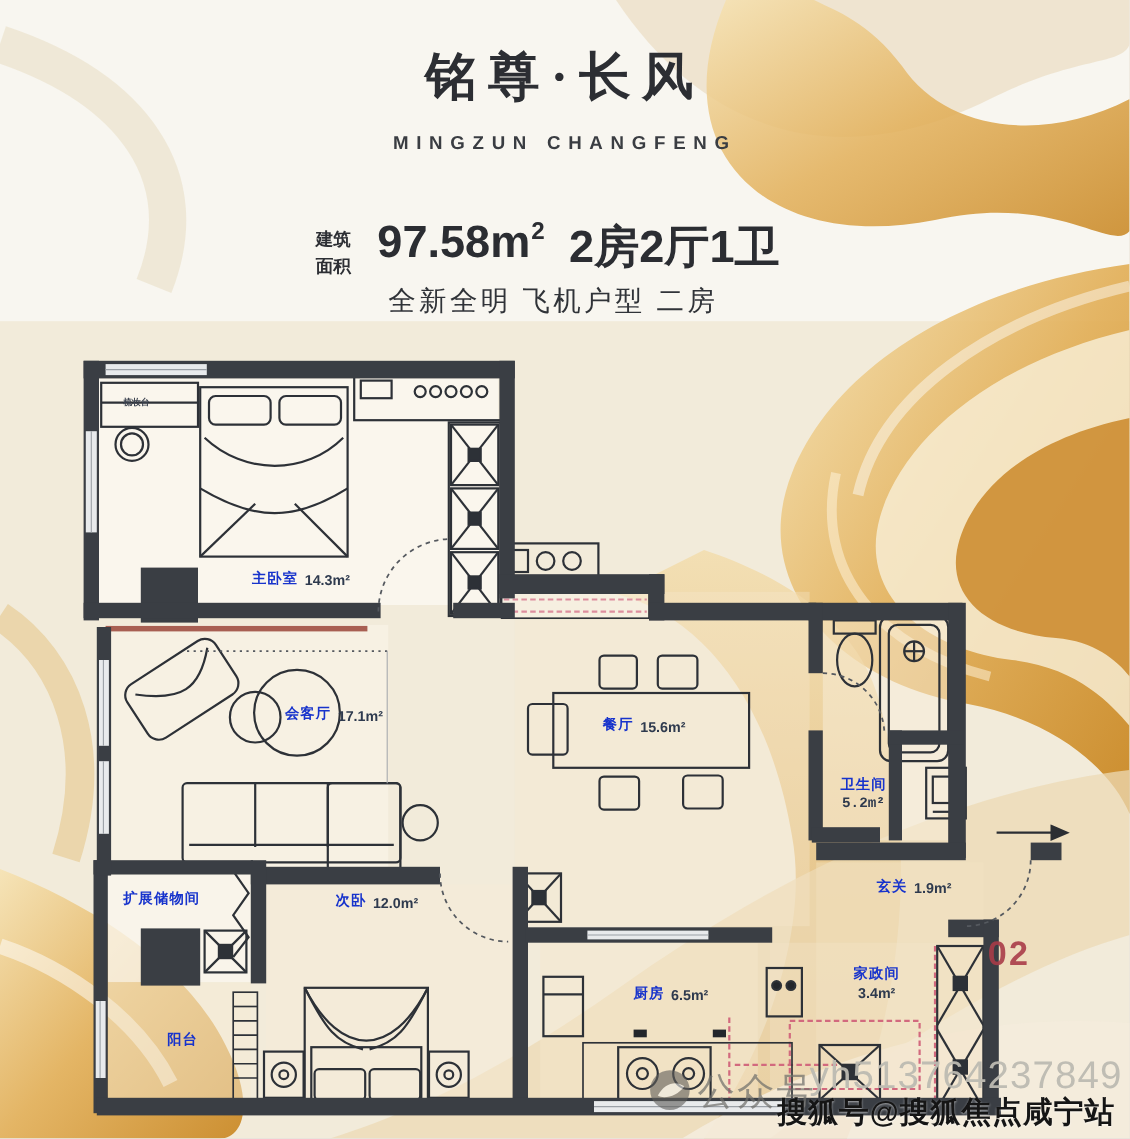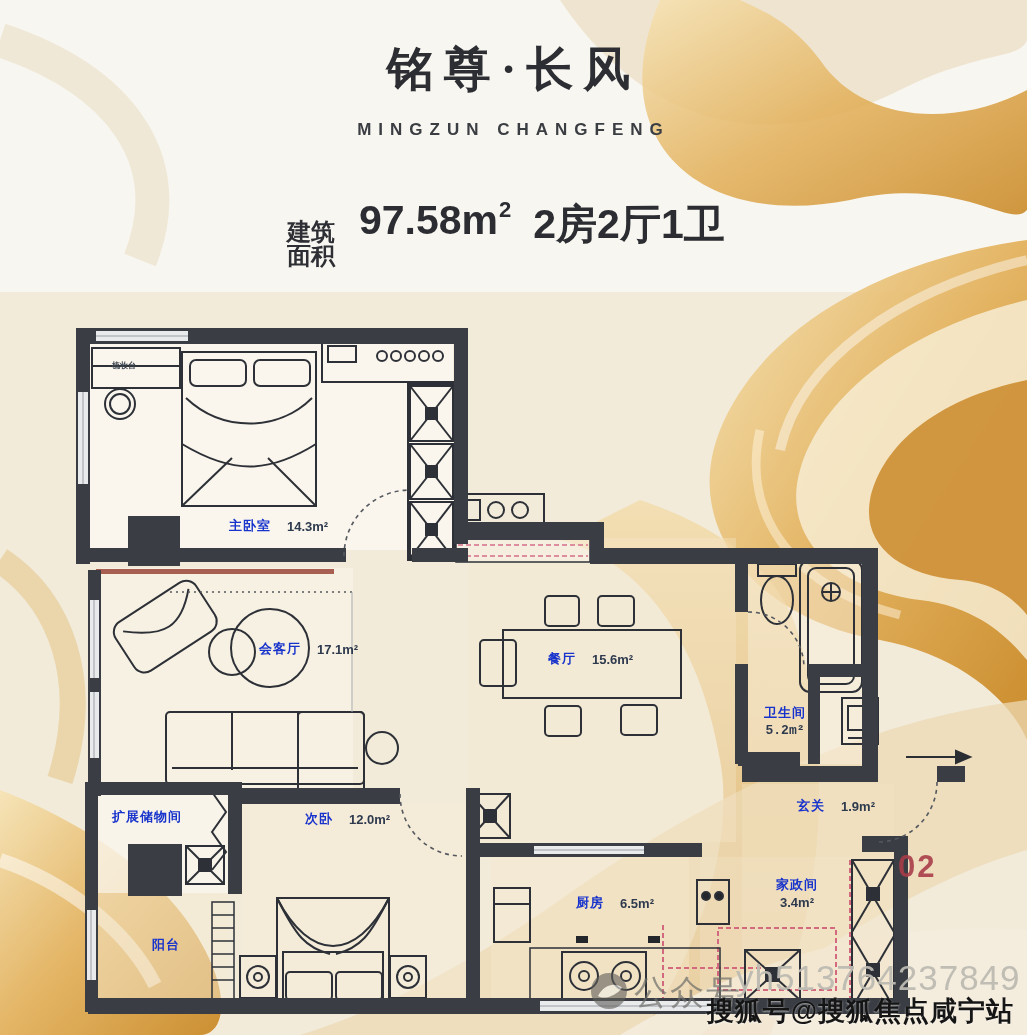--- a/index.html
+++ b/index.html
@@ -12,27 +12,27 @@
   .title{
     position:absolute;top:38px;left:0;width:100%;text-align:center;
     font-family:Liberation Serif, serif;font-size:47px;font-weight:600;
     color:#2c2e33;letter-spacing:10px;
   }
   .subtitle{
     position:absolute;top:120px;left:0;width:100%;text-align:center;
     font-size:17px;font-weight:700;color:#3a3d42;letter-spacing:7px;
   }
   .info{position:absolute;left:287px;top:197px;display:flex;gap:24px;}
-  .info-label{font-size:24px;font-weight:700;color:#2d2f34;line-height:24px;margin-top:23px;}
+  .info-label{font-size:16px;font-weight:700;color:#2d2f34;line-height:24px;margin-top:10px;}
   .info-line1{font-size:41px;font-weight:700;color:#2b2d32;display:flex;align-items:flex-start;}
   .info-line1 sup{font-size:22px;font-weight:700;line-height:1;margin:2px 0 0 1px;}
   .info-spec{margin-left:22px;}
   .info-tagline{font-size:25px;color:#303338;margin-top:5px;letter-spacing:3px;padding-left:10px;font-weight:500;}
   
-  .room-label{position:absolute;display:flex;gap:16px;align-items:center;white-space:nowrap;z-index:6;}
+  .room-label{position:absolute;display:flex;gap:6px;align-items:flex-end;white-space:nowrap;z-index:6;}
   .room-label.stacked{flex-direction:column;align-items:center;gap:1px;}
   .room-name{color:#1733cc;font-weight:700;font-size:13px;letter-spacing:1px;}
   .room-area{color:#2e3a4e;font-weight:700;font-size:13px;}
   .tiny-label{position:absolute;font-size:8px;color:#3c4350;z-index:6;font-weight:700;}
   .unit-number{
     position:absolute;left:898px;top:849px;font-size:31px;font-weight:700;
     color:rgba(168,60,72,.9);letter-spacing:2px;z-index:6;
   }
   
   .wm-logo{position:absolute;left:588px;top:972px;z-index:8;opacity:.6;}
@@ -354,20 +354,21 @@
     <div class="info-label">
       <div>建筑</div>
       <div>面积</div>
     </div>
     <div>
       <div class="info-line1">
         <span>97.58m</span>
           <sup>2</sup>
         <span class="info-spec">2房2厅1卫</span>
       </div>
+      <div class="info-tagline">全新全明 飞机户型 二房</div>
     </div>
   </div>
 
   <div class="room-label" style="left:229px;top:517px;">
     <span class="room-name">主卧室</span>
       <span class="room-area">14.3m²</span>
   </div>
   <div class="room-label" style="left:259px;top:640px;">
     <span class="room-name">会客厅</span>
       <span class="room-area">17.1m²</span>

